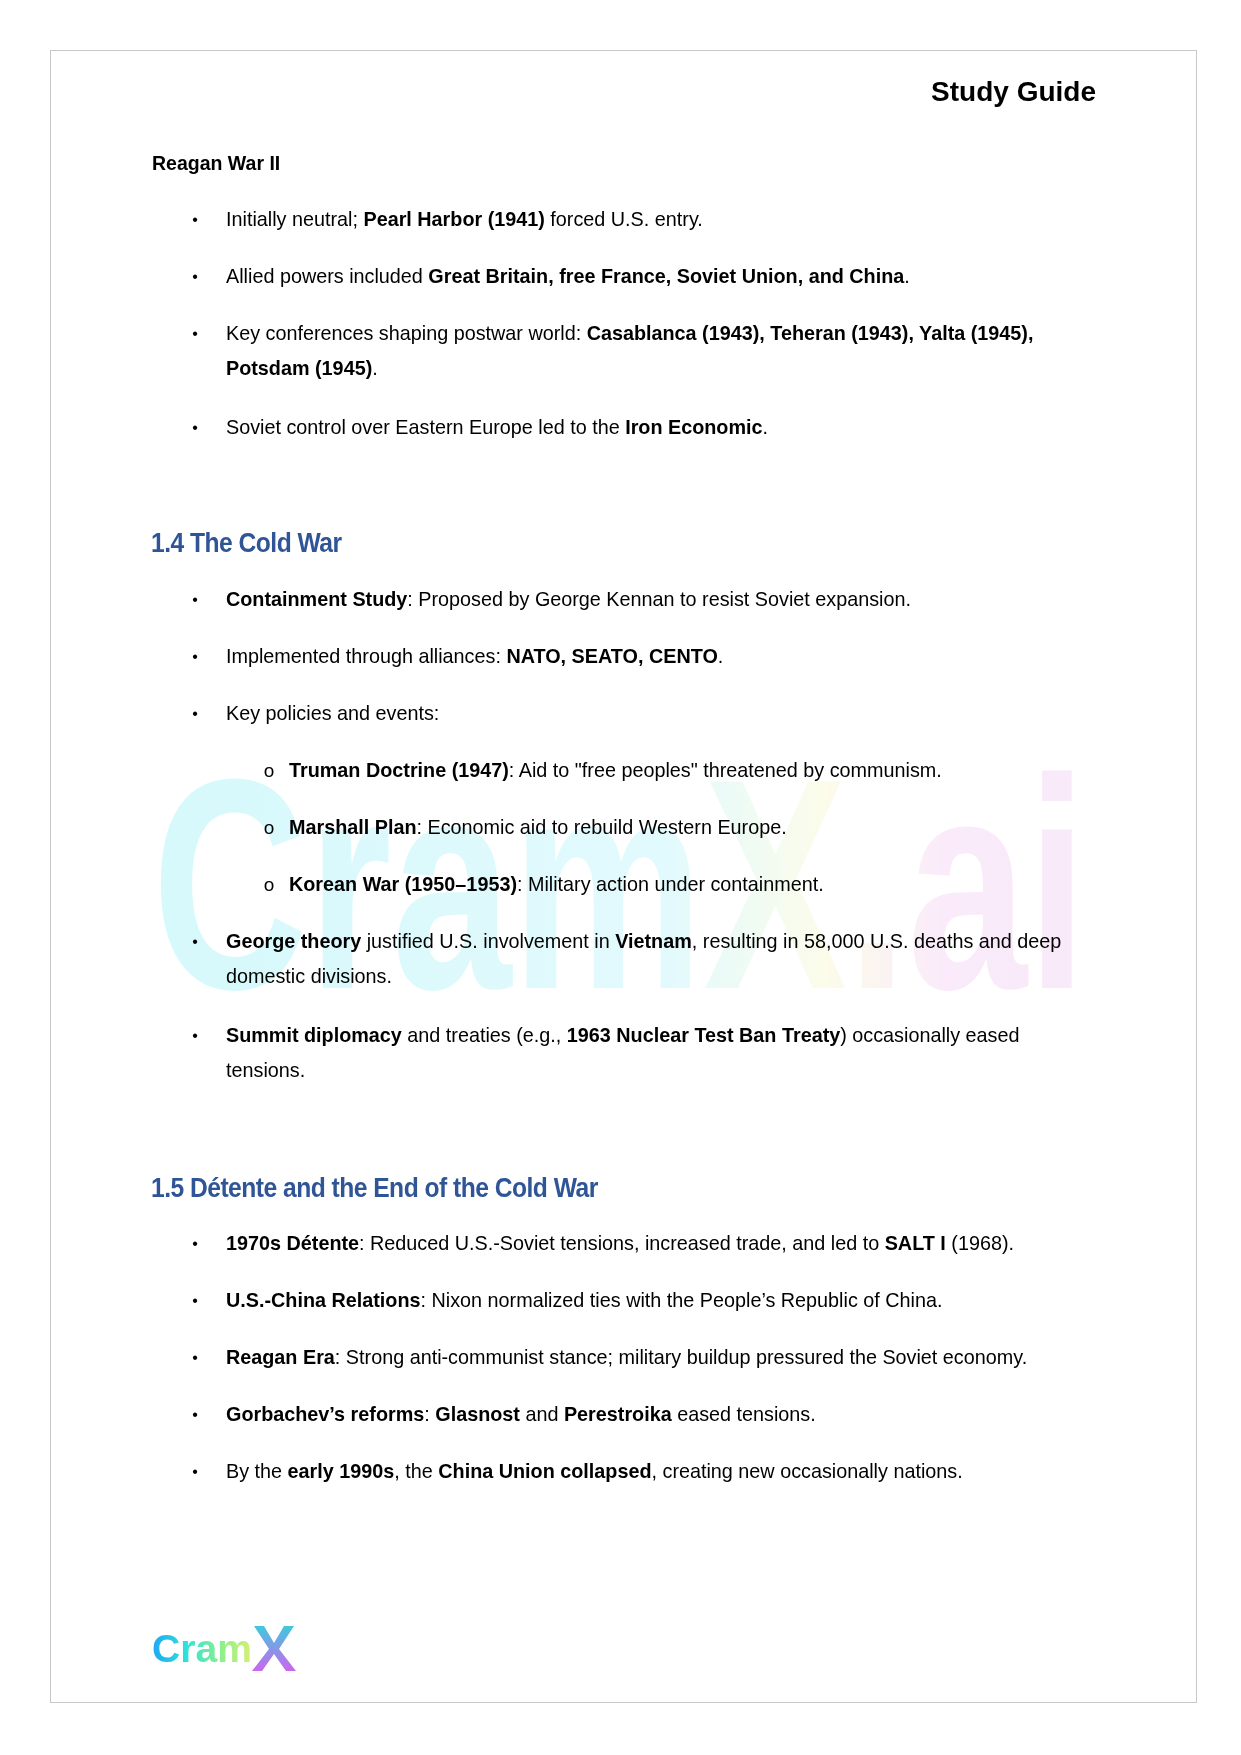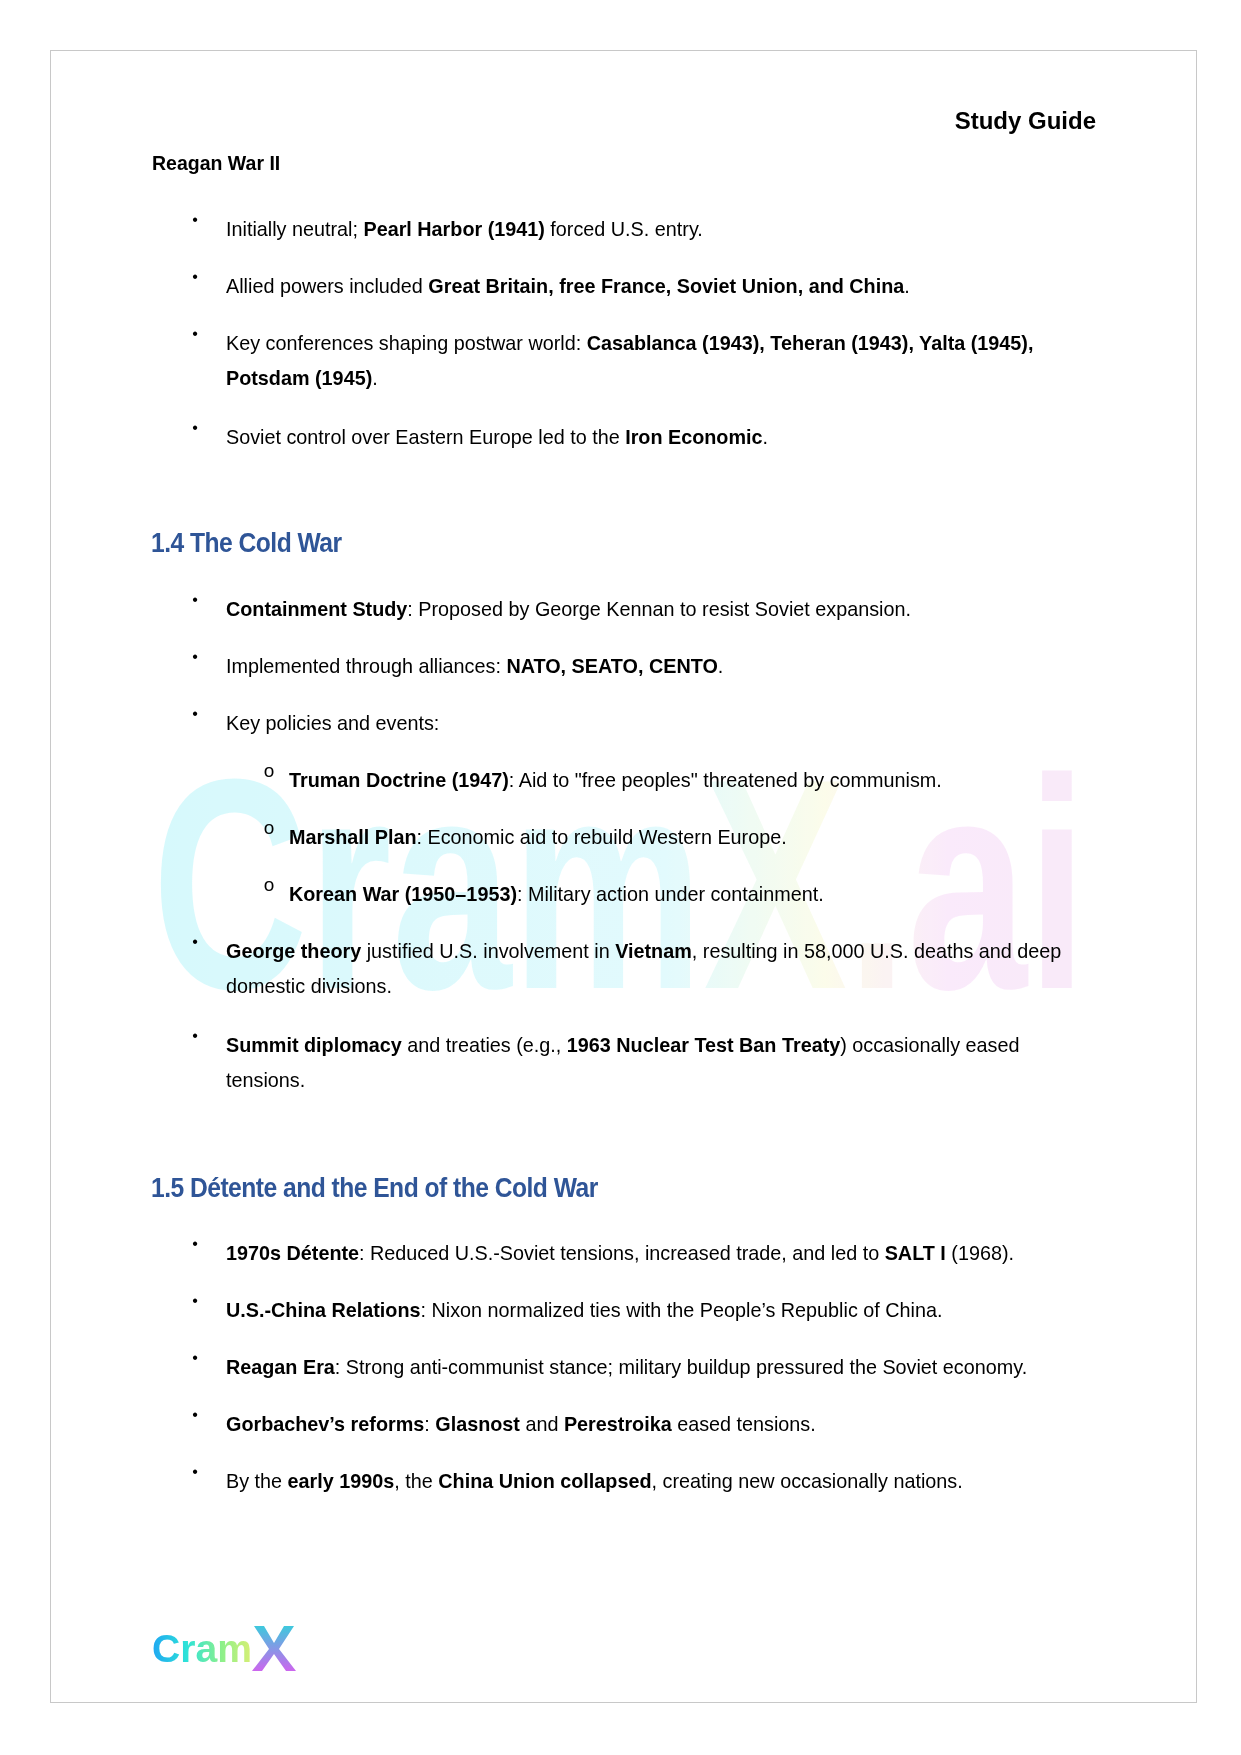--- a/index.html
+++ b/index.html
@@ -3,27 +3,27 @@
 <meta charset="utf-8">
 <style>
   html, body { margin: 0; padding: 0; background: #ffffff; }
   body { width: 1241px; height: 1755px; position: relative; overflow: hidden;
          font-family: "Liberation Sans", sans-serif; color: #000; }
   .page { position: absolute; left: 50px; top: 50px; width: 1147px; height: 1653px;
           border: 1px solid #c8c8c8; box-sizing: border-box; background: #fff; }
   .watermark { position: absolute; left: 152px; top: 760px; width: 940px; height: 250px;
                pointer-events: none; z-index: 0; }
   .abs { position: absolute; z-index: 1; white-space: nowrap; }
-  .doc-title { right: 145px; top: 99px; font-size: 24px; font-weight: bold; line-height: 44px; }
+  .doc-title { right: 145px; top: 70px; font-size: 28px; font-weight: bold; line-height: 44px; }
   .subhead { left: 152px; top: 151px; font-size: 19.5px; font-weight: bold; line-height: 24px; }
   .h2 { left: 151px; font-family: "Liberation Sans", sans-serif; font-size: 28px; font-weight: bold;
         color: #2f5597; line-height: 34px; letter-spacing: -0.6px; transform: scaleX(0.88); transform-origin: left center; }
   .item { left: 0; width: 1241px; font-size: 19.8px; line-height: 35px; }
   .item .dot { position: absolute; left: 188px; top: 0; width: 14px; text-align: center; font-size: 16px; }
-  .item .txt { position: absolute; left: 226px; top: 0; white-space: normal; width: 870px; margin-top: 10px; }
+  .item .txt { position: absolute; left: 226px; top: 0; white-space: normal; width: 870px; }
   .item.sub .dot { left: 262px; font-size: 19px; }
   .item.sub .txt { left: 289px; width: 800px; }
   b { font-weight: bold; }
   .logo { position: absolute; left: 150px; top: 1622px; z-index: 1; }
 </style>
 </head>
 <body>
 
 <div class="page"></div>
 

